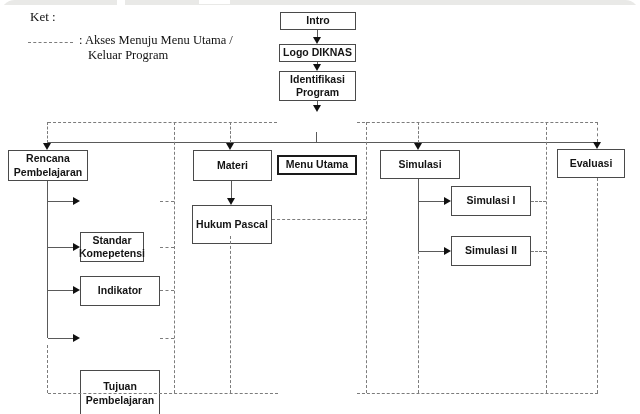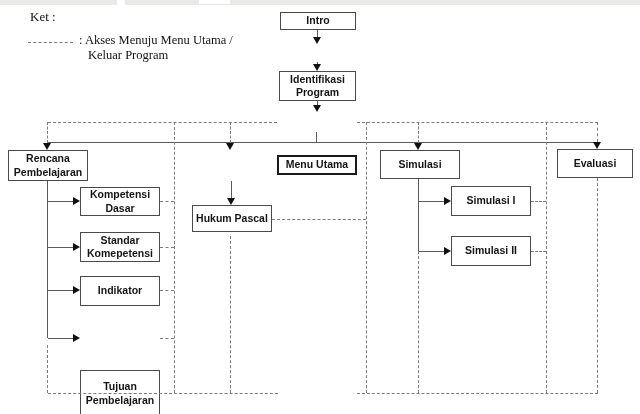--- a/index.html
+++ b/index.html
@@ -1,18 +1,18 @@
 <!DOCTYPE html>
 <html><head>
 <meta charset="utf-8">
 <style>
   html,body{margin:0;padding:0;background:#fff;}
   #stage{
     position:relative;width:640px;height:414px;background:#ffffff;
-    font-family:"Liberation Sans",sans-serif;overflow:hidden;
+    font-family:"Liberation Sans",sans-serif;overflow:hidden;border-radius:15px;
   }
   *{box-sizing:border-box;}
   .topstrip{position:absolute;left:0;top:0;width:640px;height:5px;background:#e9e9e7;}
   .notch{position:absolute;background:#ffffff;}
   .box{
     position:absolute;background:#fff;border:1px solid #4a4a4a;
     display:flex;align-items:center;justify-content:center;text-align:center;
     font-weight:bold;font-size:10.5px;line-height:1.25;color:#141414;
     padding:7px 2px;
   }
@@ -40,20 +40,21 @@
   <div class="topstrip"></div>
   <div class="notch" style="left:117px;top:0;width:8px;height:5px;"></div>
   <div class="notch" style="left:199px;top:0;width:31px;height:4px;"></div>
 
   <div class="legend-title">Ket :</div>
   <div class="hdash" style="left:28px;top:42px;width:45px;"></div>
   <div class="legend-text" style="left:79px;top:33px;">: Akses Menuju Menu Utama /</div>
   <div class="legend-text" style="left:88px;top:48px;">Keluar Program</div>
 
   <div class="box" style="left:280px;top:12px;width:76px;height:18px;">Intro</div>
+  <div class="box" style="left:279px;top:44px;width:77px;height:18px;">Logo DIKNAS</div>
   <div class="box" style="left:279px;top:71px;width:77px;height:30px;">Identifikasi Program</div>
   <div class="box em" style="left:277px;top:112px;width:80px;height:20px;">Menu Utama</div>
 
   <div class="vline" style="left:317px;top:30px;height:9px;"></div>
   <div class="arr-d" style="left:313px;top:37px;"></div>
   <div class="vline" style="left:317px;top:62px;height:4px;"></div>
   <div class="arr-d" style="left:313px;top:64px;"></div>
   <div class="vline" style="left:317px;top:101px;height:6px;"></div>
   <div class="arr-d" style="left:313px;top:105px;"></div>
 
@@ -66,41 +67,41 @@
   <div class="vdash" style="left:47px;top:122px;height:21px;"></div>
   <div class="arr-d" style="left:43px;top:143px;"></div>
   <div class="vdash" style="left:230px;top:122px;height:21px;"></div>
   <div class="arr-d" style="left:226px;top:143px;"></div>
   <div class="vdash" style="left:418px;top:122px;height:21px;"></div>
   <div class="arr-d" style="left:414px;top:143px;"></div>
   <div class="vdash" style="left:597px;top:122px;height:20px;"></div>
   <div class="arr-d" style="left:593px;top:142px;"></div>
 
   <div class="box" style="left:8px;top:150px;width:80px;height:31px;">Rencana Pembelajaran</div>
+  <div class="box" style="left:193px;top:150px;width:79px;height:31px;">Materi</div>
   <div class="box" style="left:380px;top:150px;width:80px;height:29px;">Simulasi</div>
-  <div class="box" style="left:557px;top:149px;width:76px;height:29px;">Evaluasi</div>
+  <div class="box" style="left:557px;top:149px;width:68px;height:29px;">Evaluasi</div>
 
-  <div class="box" style="left:80px;top:187px;width:80px;height:29px;">Kompetensi Dasar</div>
-  <div class="box" style="left:80px;top:232px;width:80px;height:30px;">Standar Komepetensi</div>
+  <div class="box" style="left:80px;top:232px;width:64px;height:30px;">Standar Komepetensi</div>
   <div class="box" style="left:80px;top:276px;width:80px;height:30px;">Indikator</div>
   <div class="box" style="left:80px;top:323px;width:80px;height:47px;margin-top:47px;">Tujuan Pembelajaran</div>
 
   <div class="vline" style="left:47px;top:181px;height:157px;"></div>
   <div class="hline" style="left:48px;top:201px;width:25px;"></div>
   <div class="arr-r" style="left:73px;top:197px;"></div>
   <div class="hline" style="left:48px;top:247px;width:25px;"></div>
   <div class="arr-r" style="left:73px;top:243px;"></div>
   <div class="hline" style="left:48px;top:290px;width:25px;"></div>
   <div class="arr-r" style="left:73px;top:286px;"></div>
   <div class="hline" style="left:48px;top:338px;width:25px;"></div>
   <div class="arr-r" style="left:73px;top:334px;"></div>
 
   <div class="vline" style="left:231px;top:181px;height:18px;"></div>
   <div class="arr-d" style="left:227px;top:198px;"></div>
-  <div class="box" style="left:192px;top:205px;width:80px;height:27px;">Hukum Pascal</div>
+  <div class="box" style="left:192px;top:205px;width:80px;height:39px;">Hukum Pascal</div>
 
   <div class="vline" style="left:418px;top:179px;height:72px;"></div>
   <div class="hline" style="left:419px;top:201px;width:25px;"></div>
   <div class="arr-r" style="left:444px;top:197px;"></div>
   <div class="hline" style="left:419px;top:251px;width:25px;"></div>
   <div class="arr-r" style="left:444px;top:247px;"></div>
   <div class="box" style="left:451px;top:186px;width:80px;height:30px;">Simulasi I</div>
   <div class="box" style="left:451px;top:236px;width:80px;height:30px;">Simulasi II</div>
 
   <div class="vdash" style="left:174px;top:122px;height:271px;"></div>

